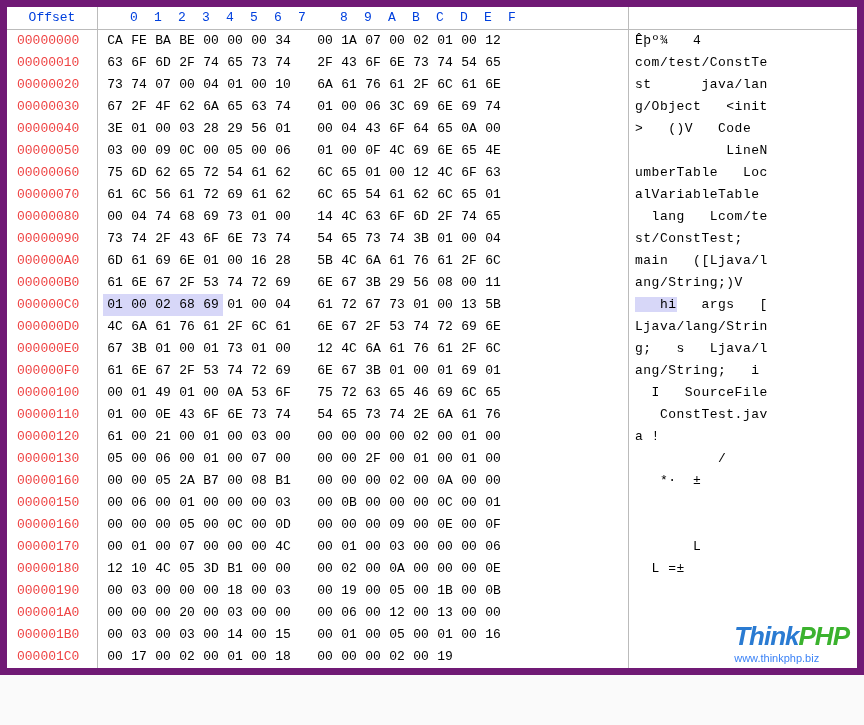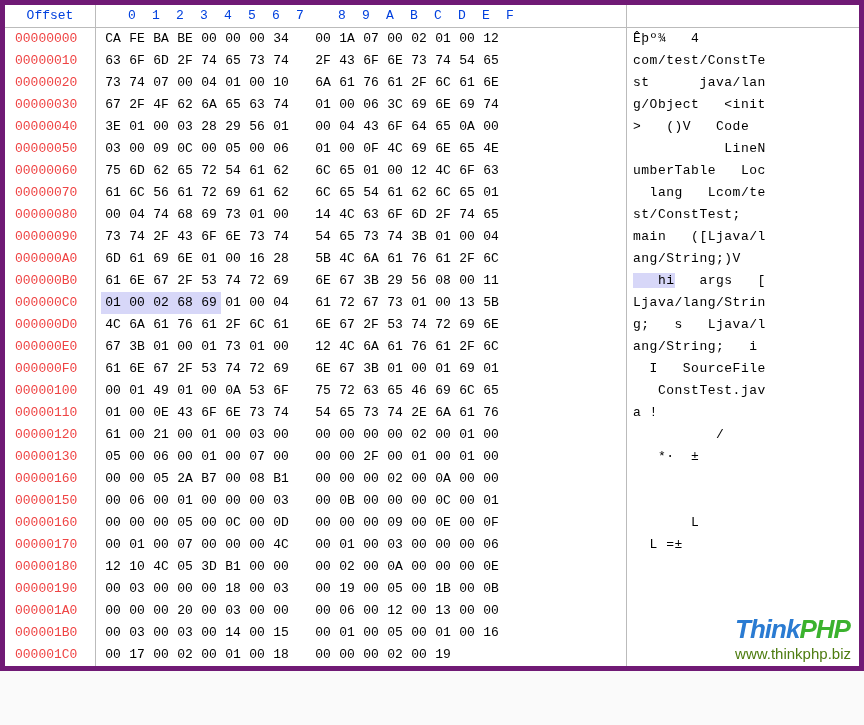--- a/index.html
+++ b/index.html
@@ -6,21 +6,21 @@
     margin: 0;
     padding: 0;
     font-family: "Courier New", monospace;
     font-size: 13px;
     background: #fafafa;
     color: #000;
     width: 864px;
   }
   .hex-editor {
     display: flex;
-    border: 5px solid #701a75;
+    border: 7px solid #701a75;
     background: #fff;
     position: relative;
   }
   .col {
     border-right: 1px solid #bbb;
   }
   .header-row {
     border-bottom: 1px solid #bbb;
     color: #0040de;
     height: 22px;
@@ -96,22 +96,22 @@
     font-size: 26px;
     font-weight: 800;
     font-style: italic;
     color: #2a7bd2;
     letter-spacing: -1px;
   }
   .watermark .brand .php {
     color: #3bb22e;
   }
   .watermark .url {
-    font-size: 15px;
-    color: #4d7c0f;
+    font-size: 11px;
+    color: #3b82f6;
   }
 </style>
 </head>
 <body>
 
 <div class="hex-editor">
 
   <div class="col offset-col">
     <div class="header-row">Offset</div>
     <div id="offset-body">
@@ -724,20 +724,21 @@
   <div class="ascii-col">
     <div class="header-row"></div>
     <div id="ascii-body">
         <div class="row">Êþº¾   4        </div>
         <div class="row">com/test/ConstTe</div>
         <div class="row">st      java/lan</div>
         <div class="row">g/Object   &lt;init</div>
         <div class="row">&gt;   ()V   Code  </div>
         <div class="row">           LineN</div>
         <div class="row">umberTable   Loc</div>
+        <div class="row">alVariableTable </div>
         <div class="row">  lang   Lcom/te</div>
         <div class="row">st/ConstTest;   </div>
         <div class="row">main   ([Ljava/l</div>
         <div class="row">ang/String;)V   </div>
         <div class="row"><span class="hl">   hi</span>   args   [</div>
         <div class="row">Ljava/lang/Strin</div>
         <div class="row">g;   s   Ljava/l</div>
         <div class="row">ang/String;   i </div>
         <div class="row">  I   SourceFile</div>
         <div class="row">   ConstTest.jav</div>

